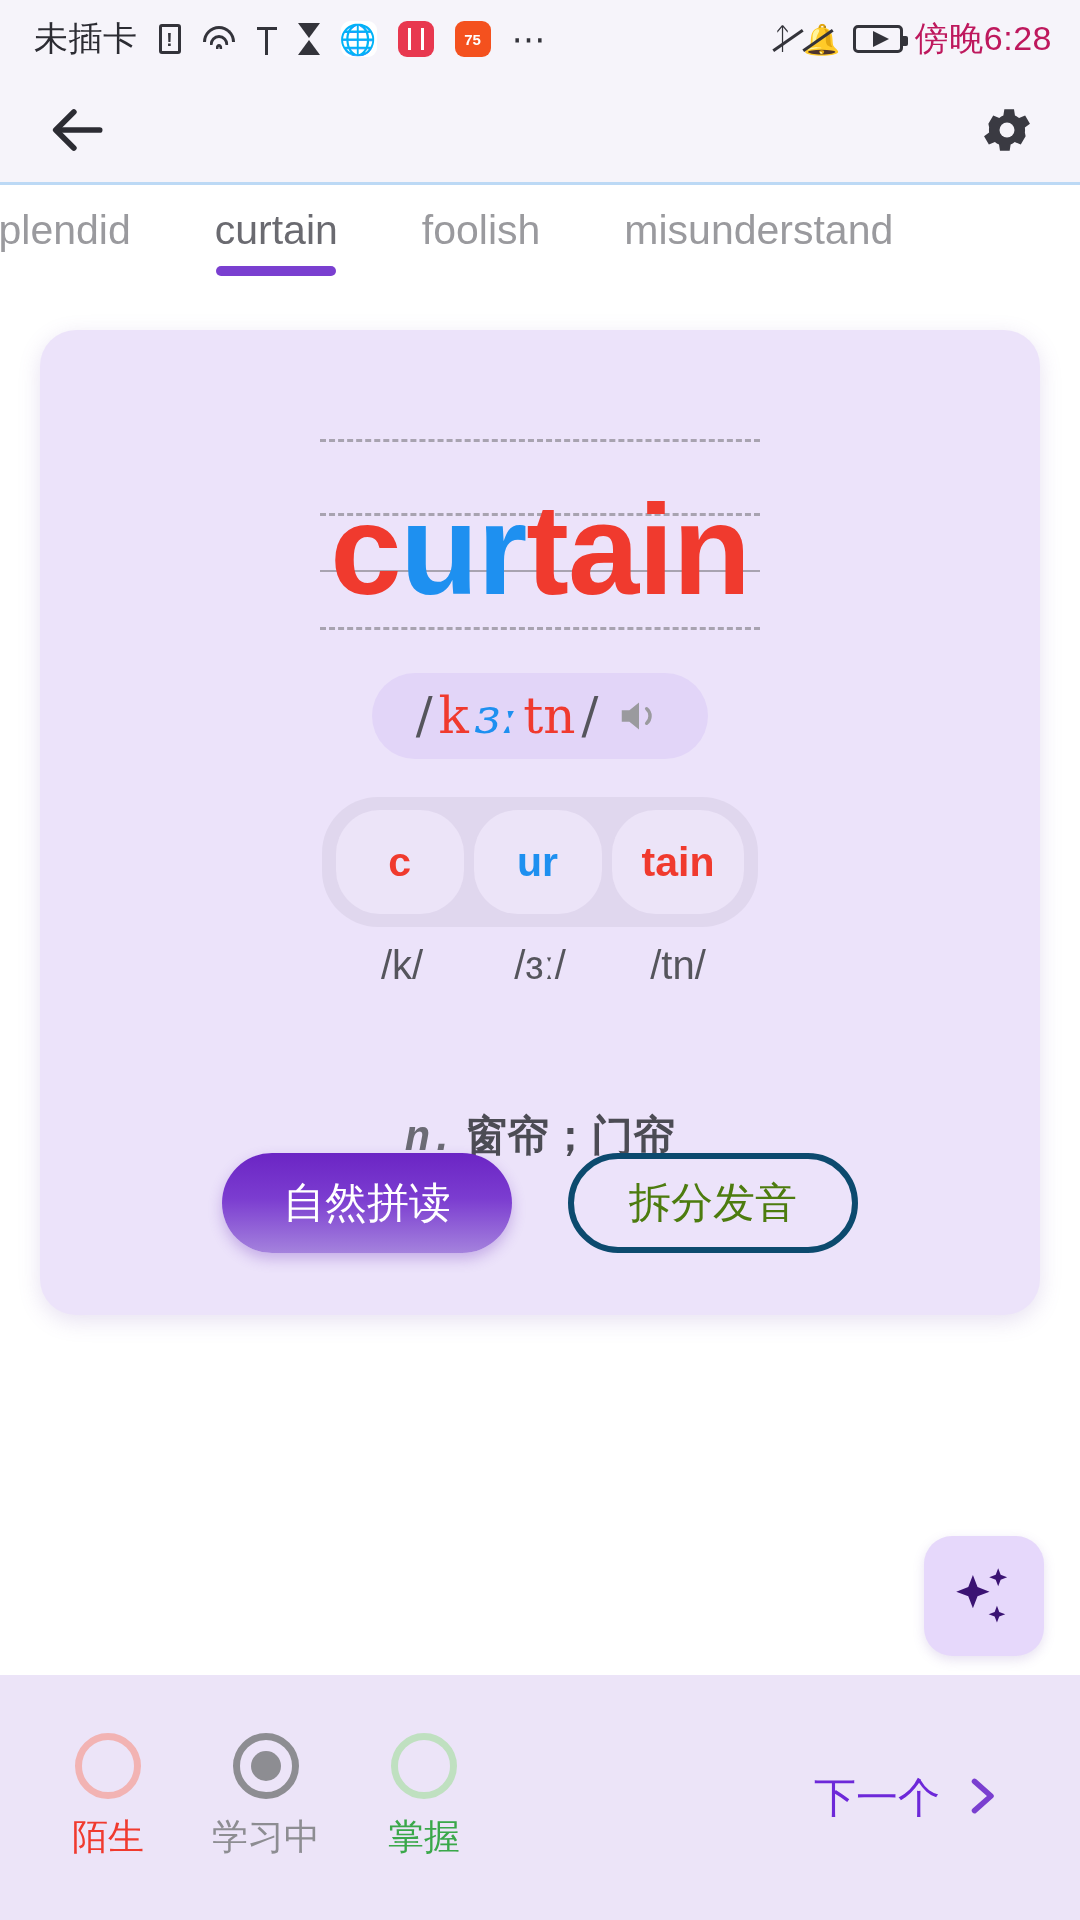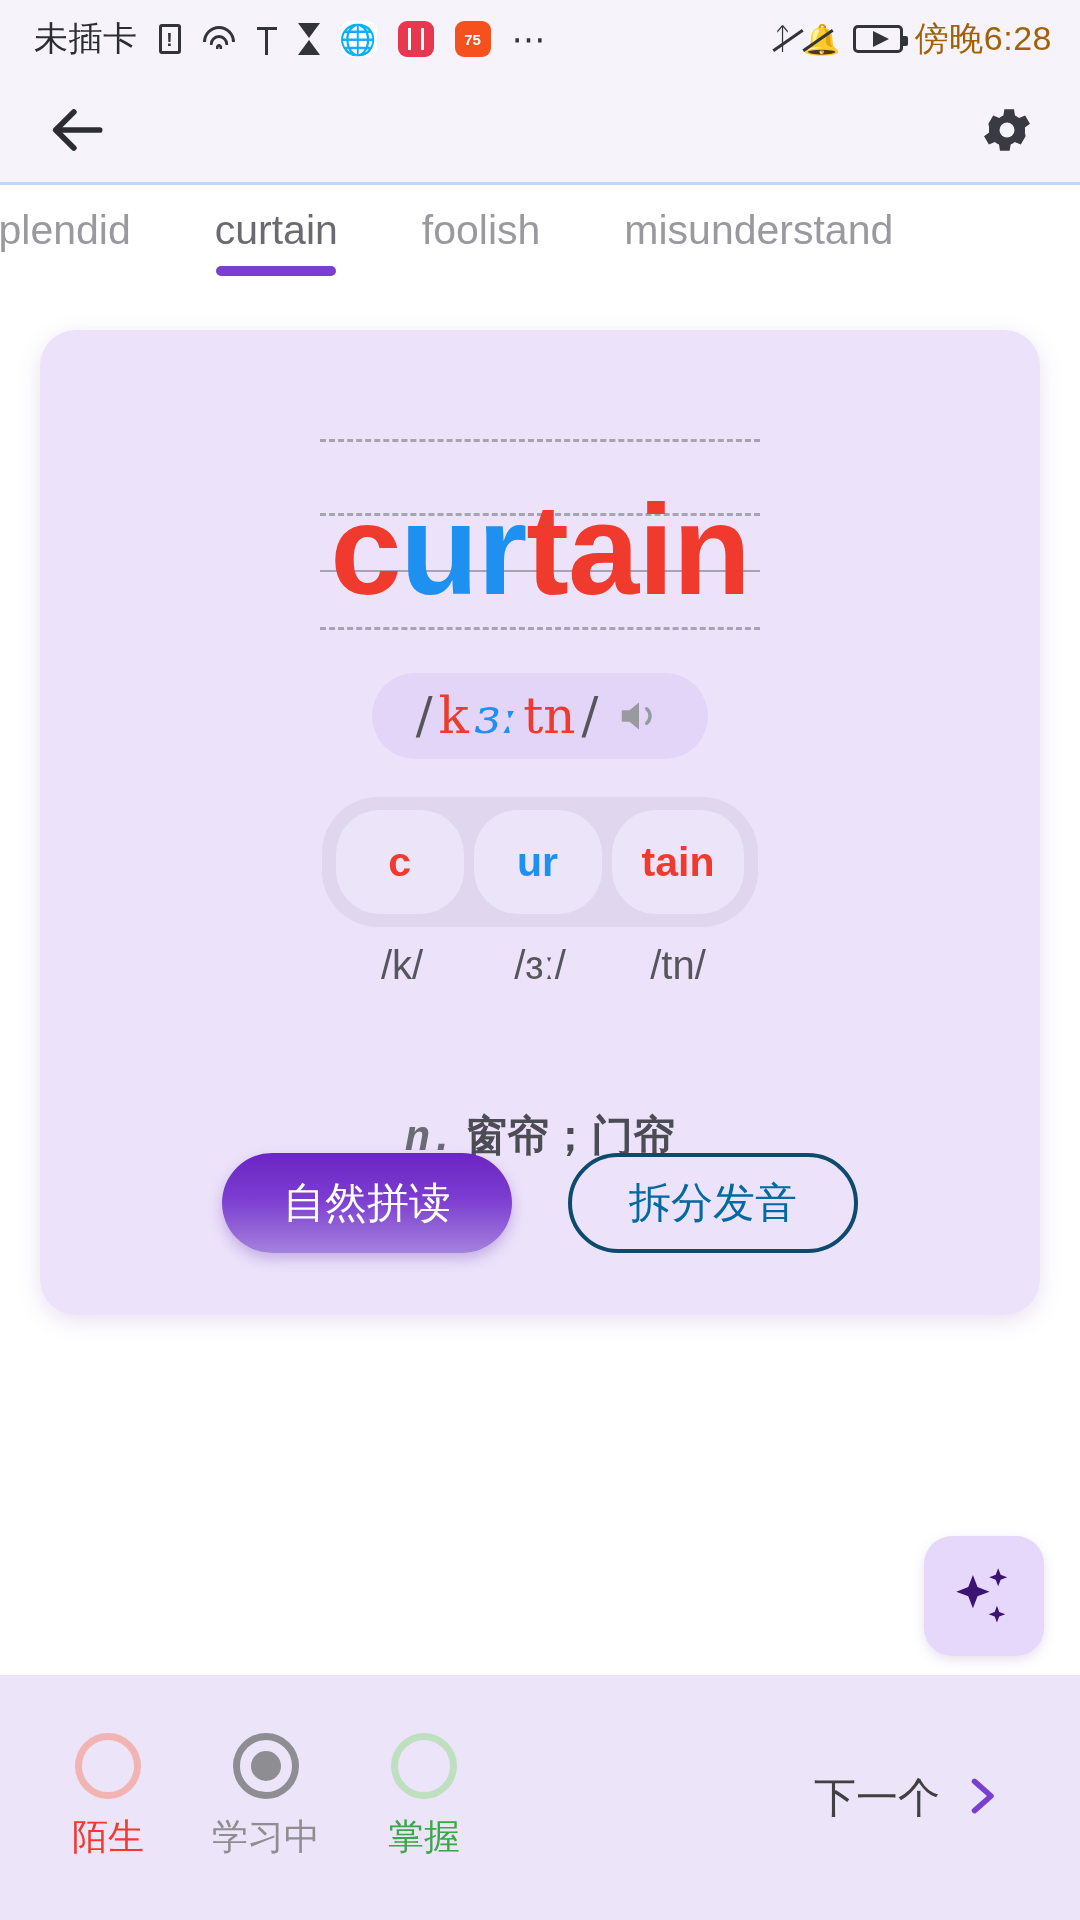--- a/index.html
+++ b/index.html
@@ -16,21 +16,21 @@
     height:78px;
     background:#f6f4fa;
     display:flex;
     align-items:center;
     justify-content:space-between;
     padding:0 28px 0 34px;
   }
   .sb-left{ display:flex; align-items:center; gap:21px; }
   .sb-right{ display:flex; align-items:center; gap:12px; }
   .sb-text{ font-size:34px; color:#2c2c33; letter-spacing:0.5px; }
-  .sb-time{ font-size:34px; color:#a16207; letter-spacing:0.5px; }
+  .sb-time{ font-size:34px; color:#be185d; letter-spacing:0.5px; }
   .sb-ico{ display:inline-flex; align-items:center; justify-content:center; }
 
   .ico-sim{ width:22px; height:30px; border:3px solid #33333a; border-radius:3px;
             position:relative; }
   .ico-sim::after{ content:"!"; position:absolute; inset:0; font-size:19px;
             line-height:26px; text-align:center; color:#33333a; font-weight:bold;}
   .ico-wifi{ width:34px; height:28px; position:relative; }
   .ico-wifi i{ position:absolute; border:3px solid #33333a; border-bottom:none;
      border-radius:50% 50% 0 0 / 100% 100% 0 0; left:50%; transform:translateX(-50%); }
   .ico-wifi i:nth-child(1){ width:32px; height:16px; bottom:11px; }
@@ -233,22 +233,22 @@
     font-size:42px;
     cursor:pointer;
   }
   .btn.primary{
     background:linear-gradient(180deg,#6b25c4 0%,#7b3cd0 45%,#a482dd 100%);
     color:#ffffff;
     box-shadow:0 6px 14px rgba(110,50,190,.3);
   }
   .btn.secondary{
     background:transparent;
-    border:4px solid #0c4a6e;
-    color:#0369a1;
+    border:6px solid #0c4a6e;
+    color:#4d7c0f;
   }
 
   
   .fab{
     position:absolute;
     right:36px;
     top:1536px;
     width:120px; height:120px;
     background:#e6d8fb;
     border-radius:28px;
@@ -277,21 +277,21 @@
      justify-content:center;}
   .ring.gray i{ width:30px; height:30px; border-radius:50%; background:#8d8d92;}
   .ring.green{ border-color:#bfe0c0; }
   .mark-label{ font-size:36px; }
   .mark-label.red{ color:#f03a2e; }
   .mark-label.gray{ color:#8d8d92; }
   .mark-label.green{ color:#3aa84a; }
 
   .next-btn{ display:flex; align-items:center; gap:18px; cursor:pointer;
      padding-right:34px; }
-  .next-txt{ font-size:42px; color:#404040; }
+  .next-txt{ font-size:42px; color:#6d28d9; }
 </style>
 </head>
 <body>
 
 <div class="status-bar">
   <div class="sb-left">
     <span class="sb-text">未插卡</span>
     <span class="sb-ico">
         <span class="ico-sim"></span>
       </span>

